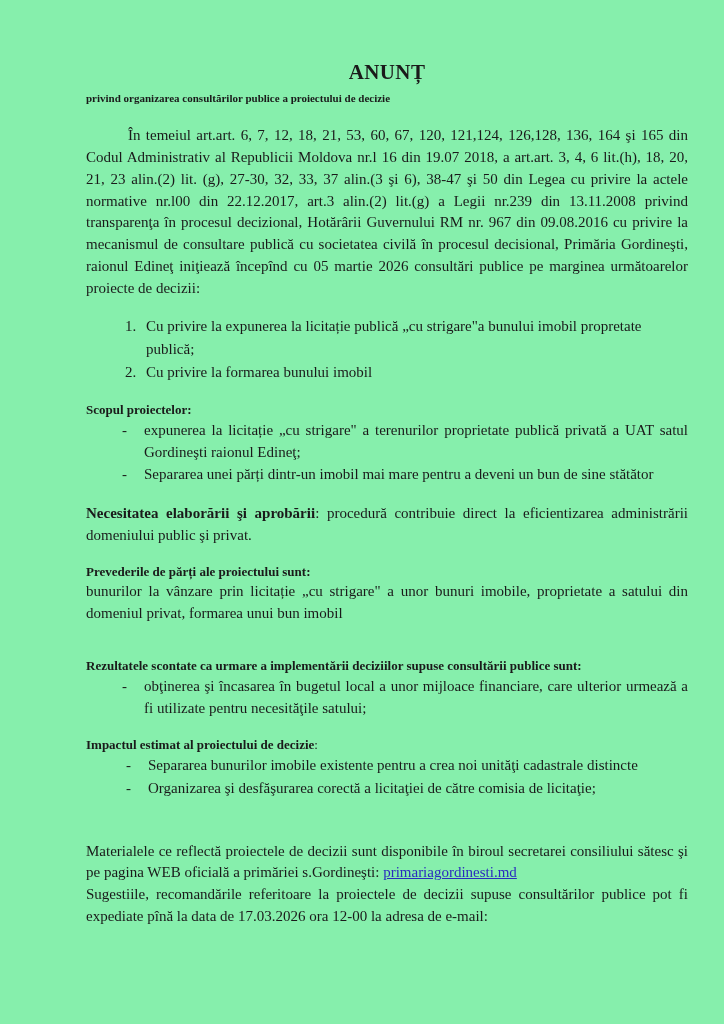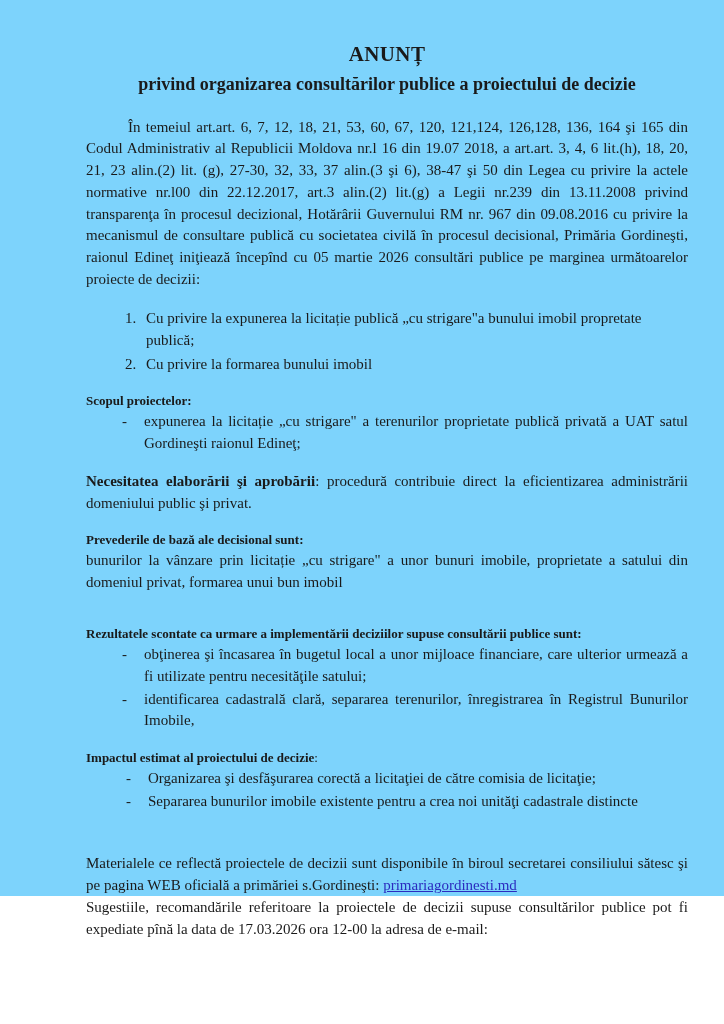--- a/index.html
+++ b/index.html
@@ -11,40 +11,40 @@
   body {
     width: 724px;
     height: 1024px;
     font-family: "Liberation Serif", "DejaVu Serif", serif;
     color: #1a1a1a;
     -webkit-font-smoothing: antialiased;
   }
   .page {
     position: relative;
     width: 724px;
-    height: 896px;
-    padding: 42px 36px 0 86px;
-    background: #7dd3fc;
+    height: 1024px;
+    padding: 60px 36px 0 86px;
+    background: #86efac;
   }
   .doc-body {
     width: 602px;
   }
 
   
   .doc-title {
     text-align: center;
     font-size: 21px;
     font-weight: bold;
     letter-spacing: 0.4px;
     margin: 0 0 6px 0;
     line-height: 1.2;
   }
   .doc-subtitle {
-    text-align: center;
-    font-size: 18px;
+    text-align: left;
+    font-size: 11px;
     font-weight: bold;
     margin: 0 0 20px 0;
     line-height: 1.3;
   }
 
   
   p.para {
     font-size: 15px;
     line-height: 1.45;
     text-align: justify;
@@ -124,48 +124,48 @@
     <ol class="num-list">
       <li>Cu privire la expunerea la licitație publică „cu strigare"a bunului imobil propretate publică;</li>
       <li>Cu privire la formarea bunului imobil</li>
     </ol>
 
     <div class="gap-md"></div>
 
     <p class="sec-head">Scopul proiectelor:</p>
     <ul class="dash-list">
       <li>expunerea la licitație „cu strigare" a terenurilor proprietate publică privată a UAT satul Gordineşti raionul Edineţ;</li>
+      <li>Separarea unei părți dintr-un imobil mai mare pentru a deveni un bun de sine stătător</li>
     </ul>
 
     <div class="gap-md"></div>
 
     <p class="para"><span class="bold">Necesitatea elaborării şi aprobării</span><span>: procedură contribuie direct la eficientizarea administrării domeniului public şi privat.</span></p>
 
     <div class="gap-md"></div>
 
-    <p class="sec-head">Prevederile de bază ale decisional sunt:</p>
+    <p class="sec-head">Prevederile de părți ale proiectului sunt:</p>
     <p class="para">bunurilor la vânzare prin licitație „cu strigare" a unor bunuri imobile, proprietate a satului din domeniul privat, formarea unui bun imobil</p>
 
     <div class="gap-md"></div>
 
 
     <div class="gap-md"></div>
 
     <p class="sec-head">Rezultatele scontate ca urmare a implementării deciziilor supuse consultării publice sunt:</p>
     <ul class="dash-list">
       <li>obţinerea şi încasarea în bugetul local a unor mijloace financiare, care ulterior urmează a fi utilizate pentru necesităţile satului;</li>
-      <li>identificarea cadastrală clară, separarea terenurilor, înregistrarea în Registrul Bunurilor Imobile,</li>
     </ul>
 
     <div class="gap-md"></div>
 
     <p class="sec-head"><span>Impactul estimat al proiectului de decizie</span><span style="font-weight:normal">:</span></p>
     <ul class="dash-list wide">
+      <li>Separarea bunurilor imobile existente pentru a crea noi unităţi cadastrale distincte</li>
       <li>Organizarea şi desfăşurarea corectă a licitaţiei de către comisia de licitaţie;</li>
-      <li>Separarea bunurilor imobile existente pentru a crea noi unităţi cadastrale distincte</li>
     </ul>
 
     <div class="gap-lg"></div>
 
 
     <div class="gap-lg"></div>
 
     <p class="para"><span>Materialele ce reflectă proiectele de decizii sunt disponibile în biroul secretarei consiliului sătesc şi pe pagina WEB oficială a primăriei s.Gordineşti: </span><a class="doc-link" href="#">primariagordinesti.md</a></p>
 
     <p class="para"><span>Sugestiile, recomandările referitoare la proiectele de decizii supuse consultărilor publice pot fi expediate pînă la data de 17.03.2026 ora 12-00 la adresa de e-mail: </span></p>

